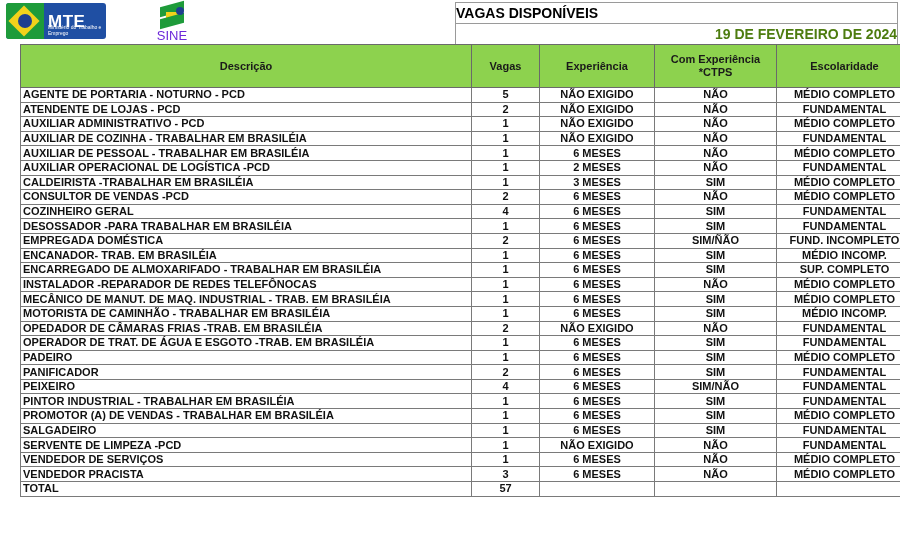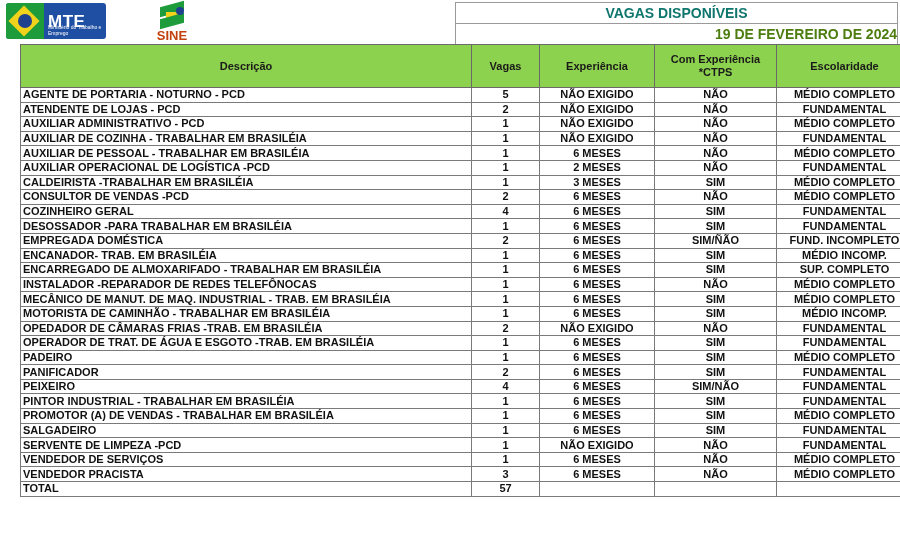--- a/index.html
+++ b/index.html
@@ -11,23 +11,23 @@
   .mte-flag .diamond { position:absolute; left:7px; top:7px; width:22px; height:22px; background:#f2d21b; transform:rotate(45deg); }
   .mte-flag .globe { position:absolute; left:12px; top:11px; width:14px; height:14px; border-radius:50%; background:#1f3f8f; }
   .mte-text { position:absolute; left:42px; top:2px; color:#fff; font-weight:bold; font-size:17px; letter-spacing:0.5px;margin-top:7px; }
   .mte-sub { position:absolute; left:42px; top:21px; color:#fff; font-size:5px; line-height:6px; width:56px; }
   .sine-logo { position:absolute; left:148px; top:2px; width:40px; height:40px; }
   .sine-mark { position:absolute; left:8px; top:0; width:24px; height:22px; }
   .sine-mark .g1 { position:absolute; left:0; top:0; width:24px; height:10px; background:#1e9b3a; transform:skewY(-15deg); }
   .sine-mark .y1 { position:absolute; left:6px; top:8px; width:14px; height:6px; background:#f2d21b; }
   .sine-mark .g2 { position:absolute; left:0; top:12px; width:24px; height:10px; background:#1e9b3a; transform:skewY(-15deg); }
   .sine-mark .b1 { position:absolute; left:16px; top:3px; width:8px; height:8px; border-radius:50%; background:#1f3f8f; }
-  .sine-text { position:absolute; left:0; top:24px; width:40px; text-align:center; color:#c2410c; font-weight:bold; font-size:13px; }
+  .sine-text { position:absolute; left:0; top:24px; width:40px; text-align:center; color:#6d28d9; font-weight:normal; font-size:13px; }
   .title-box { position:absolute; left:455px; top:2px; width:441px; border:1px solid #9a9a9a; border-bottom:none; }
-  .title-row { height:20px; line-height:20px; text-align:center; font-weight:bold; font-size:14px; color:#0f766e; border-bottom:1px solid #9a9a9a; }
+  .title-row { height:20px; line-height:20px; font-weight:bold; font-size:14px; color:#000000; border-bottom:1px solid #9a9a9a; }
   .sub-row { height:21px; line-height:21px; text-align:right; font-weight:bold; font-size:14px; color:#4d7c0f; }
   table.grid { position:absolute; left:20px; top:44px; border-collapse:collapse; table-layout:fixed; width:892px;padding-left:15px; }
   table.grid th { background:#8dd24e; color:#1a1a1a; font-weight:bold; font-size:11px; border:1px solid #6a6a6a; height:42px; padding:0; text-align:center; line-height:13px; }
   table.grid td { font-weight:bold; font-size:11px; color:#111; border:1px solid #7a7a7a; height:13.6px; padding:0 2px; line-height:13px; white-space:nowrap; overflow:hidden; }
   td.c { text-align:center; }
   td.l { text-align:left; }
   col.c1 { width:451px; } col.c2 { width:68px; } col.c3 { width:115px; } col.c4 { width:122px; } col.c5 { width:136px; }
 </style>
 </head>
 <body>

